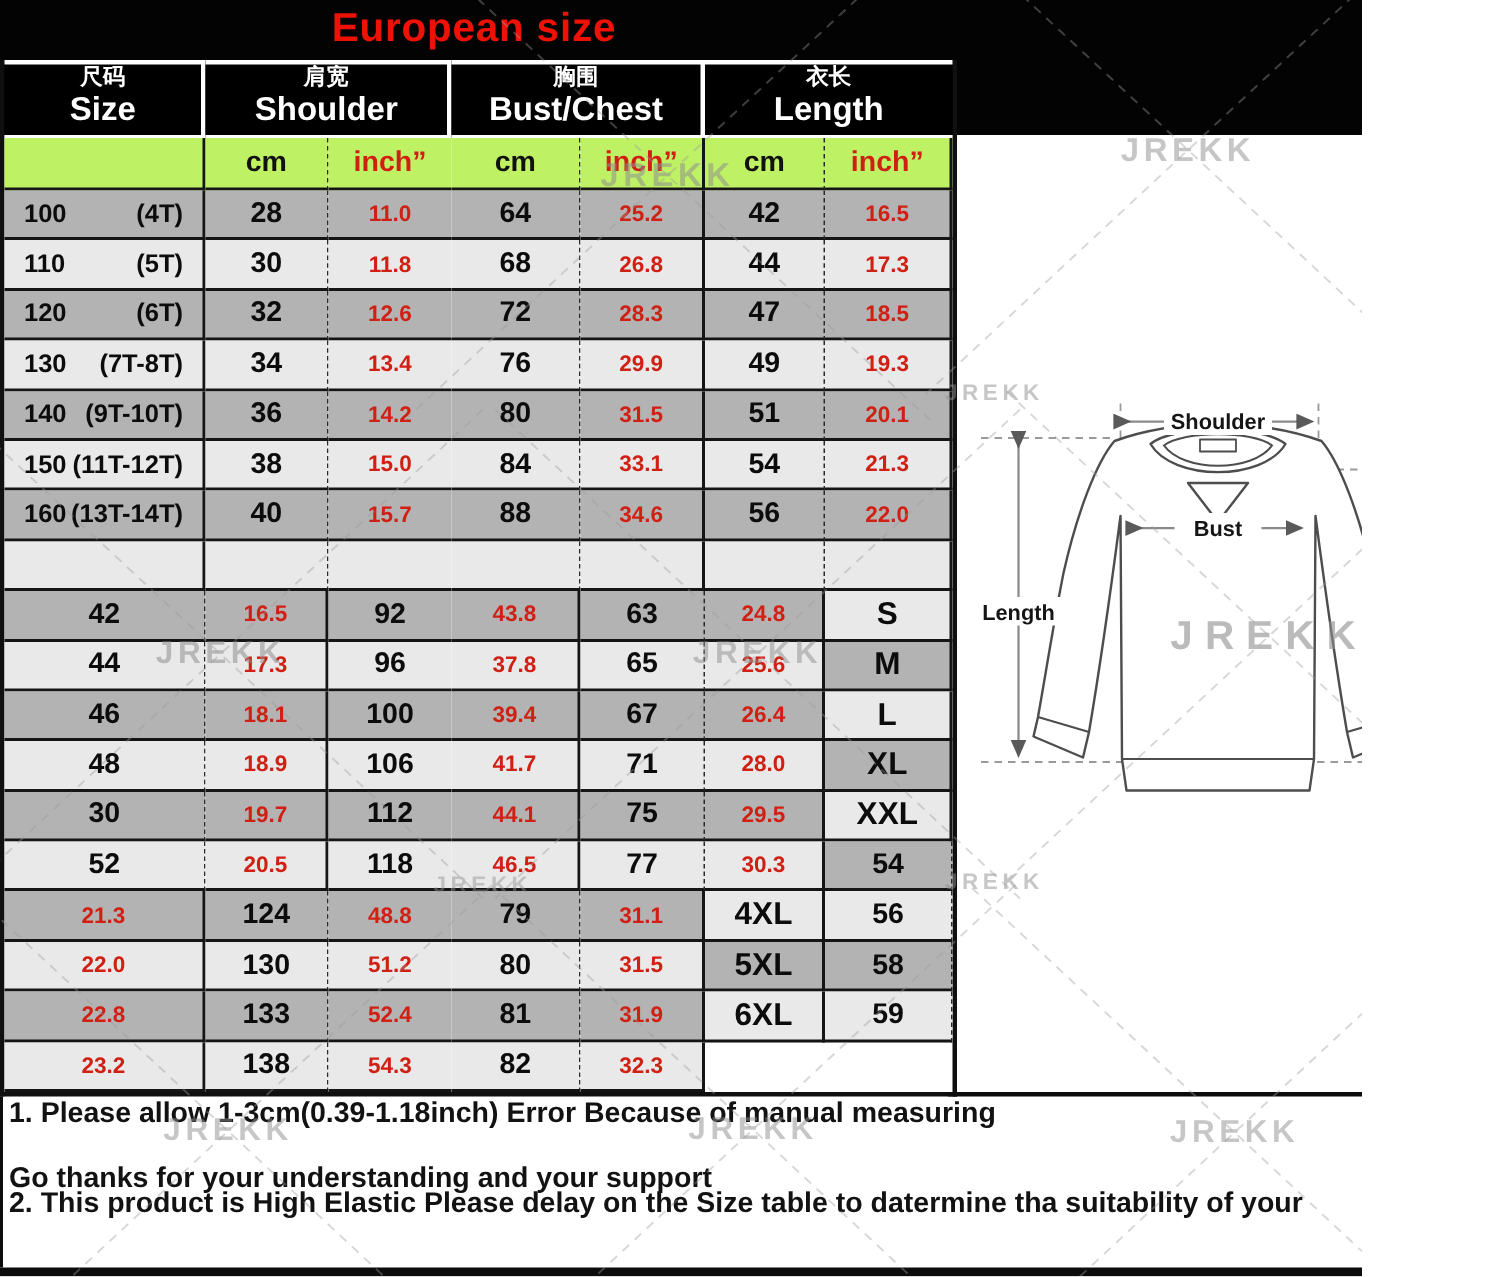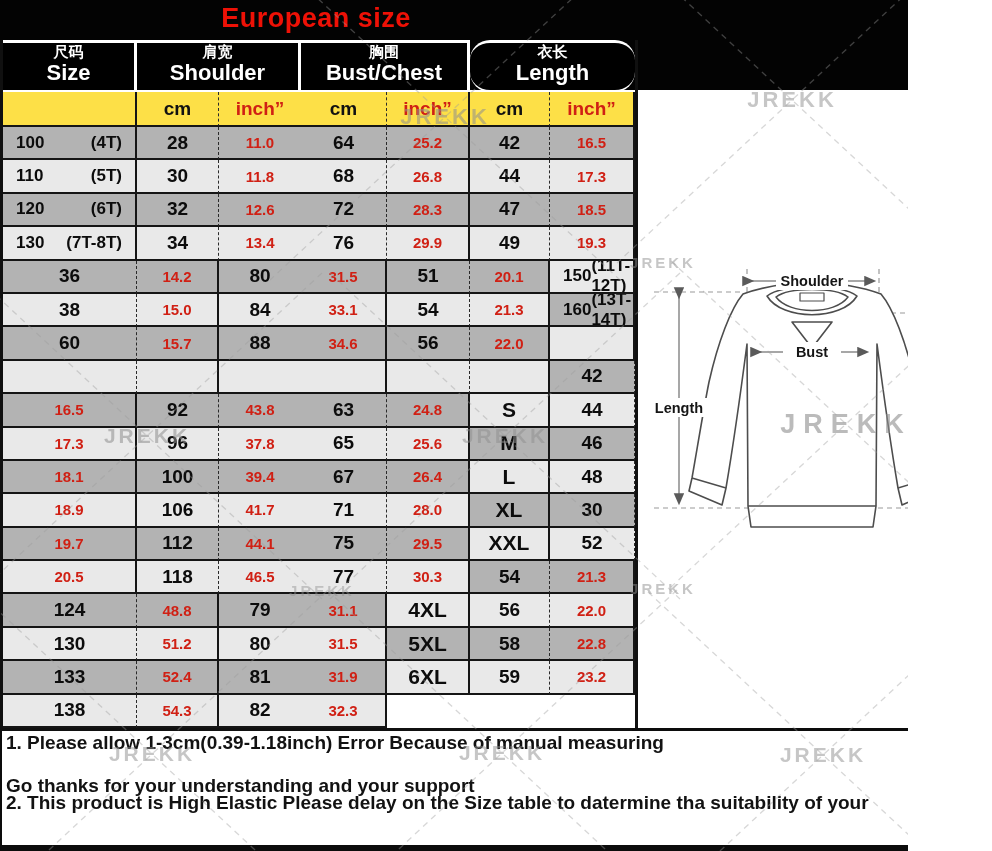--- a/index.html
+++ b/index.html
@@ -13,25 +13,25 @@
   .tbl{position:absolute;left:0;top:40px;width:638px;height:691px;box-sizing:border-box;
        display:grid;grid-template-columns:134px 82px 82px 86px 83px 80px 85px;
        grid-template-rows:52px 35px;grid-auto-rows:33.4px;
        border-left:3px solid #101010;border-right:3px solid #101010;border-bottom:3px solid #101010;}
   .cell{box-sizing:border-box;display:flex;align-items:center;justify-content:center;
         border-right:2px solid #151515;border-bottom:2px solid #151515;overflow:hidden;}
   .cell.dashR{border-right:1px dashed #2a2a2a;}
   .cell:nth-child(7n){border-right:none;}
   .hd{background:#000;color:#fff;flex-direction:column;justify-content:flex-start;line-height:1.15;
       border-top:3px solid #fff;border-right:3px solid #fff;border-bottom:2px solid #fff;}
-  .hd.last{border-right:none;border-radius:20px;}
+  .hd.last{border-right:none;}
   .hd .zh{font-size:15px;font-weight:bold;}
   .hd .en{font-size:22px;font-weight:bold;}
   .hd.grp{grid-column:span 2;}
-  .sub{background:#fde047;font-weight:bold;font-size:19px;color:#111;}
+  .sub{background:#bef264;font-weight:bold;font-size:19px;color:#111;}
   .sub.inch{color:#d02014;text-align:center;}
   .dark{background:#b3b3b3;}
   .light{background:#e9e9e9;}
   .lbl{font-weight:bold;font-size:21px;color:#0c0c0c;}
   .lbl.kid{font-size:17px;justify-content:space-between;padding:0 13px;}
   .vcm{font-weight:bold;font-size:19px;color:#0c0c0c;}
   .vin{font-weight:bold;font-size:15px;color:#d02014;}
   
   .strip{position:absolute;background:#0c0c0c;}
   
@@ -117,41 +117,45 @@
       <div class="cell lbl kid light">
         <span>130</span>
         <span>(7T-8T)</span>
       </div>
       <div class="cell vcm dashR light">34</div>
       <div class="cell vin light">13.4</div>
       <div class="cell vcm dashR light">76</div>
       <div class="cell vin light">29.9</div>
       <div class="cell vcm dashR light">49</div>
       <div class="cell vin light">19.3</div>
+      <div class="cell lbl kid dark">
+        <span>140</span>
+        <span>(9T-10T)</span>
+      </div>
       <div class="cell vcm dashR dark">36</div>
       <div class="cell vin dark">14.2</div>
       <div class="cell vcm dashR dark">80</div>
       <div class="cell vin dark">31.5</div>
       <div class="cell vcm dashR dark">51</div>
       <div class="cell vin dark">20.1</div>
       <div class="cell lbl kid light">
         <span>150</span>
         <span>(11T-12T)</span>
       </div>
       <div class="cell vcm dashR light">38</div>
       <div class="cell vin light">15.0</div>
       <div class="cell vcm dashR light">84</div>
       <div class="cell vin light">33.1</div>
       <div class="cell vcm dashR light">54</div>
       <div class="cell vin light">21.3</div>
       <div class="cell lbl kid dark">
         <span>160</span>
         <span>(13T-14T)</span>
       </div>
-      <div class="cell vcm dashR dark">60</div>
+      <div class="cell vcm dashR dark">40</div>
       <div class="cell vin dark">15.7</div>
       <div class="cell vcm dashR dark">88</div>
       <div class="cell vin dark">34.6</div>
       <div class="cell vcm dashR dark">56</div>
       <div class="cell vin dark">22.0</div>
       <div class="cell lbl light"></div>
       <div class="cell vcm dashR light"></div>
       <div class="cell vin light"></div>
       <div class="cell vcm dashR light"></div>
       <div class="cell vin light"></div>

